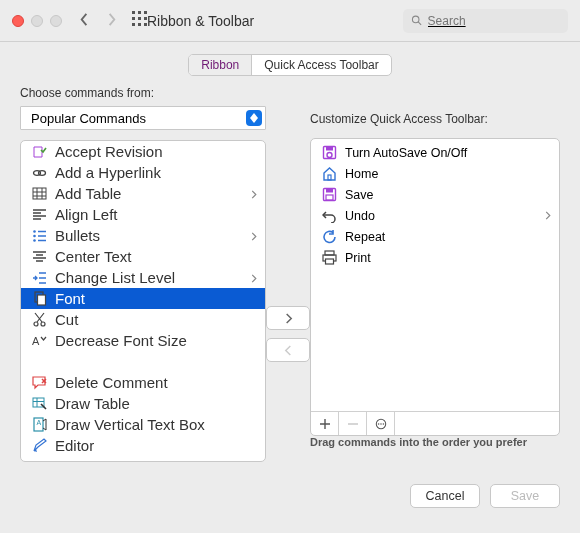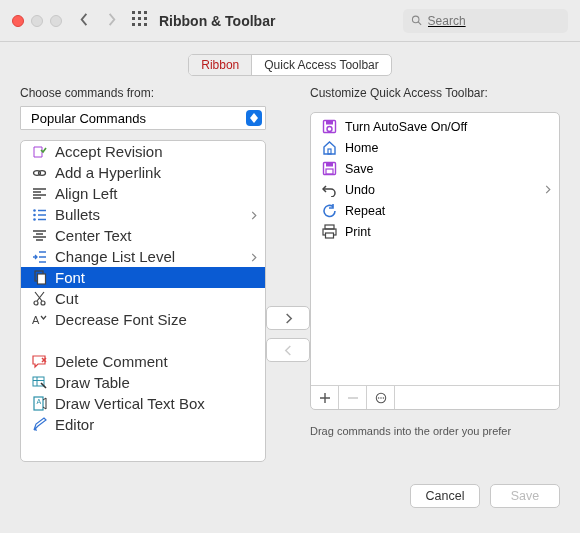--- a/index.html
+++ b/index.html
@@ -6,29 +6,29 @@
 body { width: 580px; height: 533px; background: #ececec; overflow: hidden; }
 
 .titlebar { height: 42px; display: flex; align-items: center; padding: 0 12px; border-bottom: 1px solid #d0d0d0; }
 .traffic { display: flex; gap: 7px; }
 .dot { width: 12px; height: 12px; border-radius: 50%; }
 .dot.red { background: #ff5f57; border: 0.5px solid #e0443e; }
 .dot.gray { background: #dcdcdc; border: 0.5px solid #c8c8c8; }
 .nav { margin-left: 16px; display: flex; gap: 14px; color: #666; }
 .nav svg { width: 13px; height: 13px; }
 .grid-icon { margin-left: 14px; color: #555; }
-.title { margin-left: 12px; font-size: 14px; font-weight: 700; color: #333; }
+.title { font-size: 14px; font-weight: 400; color: #333; }
 .search { margin-left: auto; display: flex; align-items: center; background: #e5e5e5; border-radius: 5px; padding: 3px 8px; width: 165px; height: 24px; text-decoration: underline; }
 .search svg { width: 13px; height: 13px; color: #888; margin-right: 5px; }
 .search input { border: none; background: transparent; outline: none; font-size: 12px; width: 100%; color: #666; }
 
 .tabbar { display: flex; justify-content: center; padding: 12px 0 10px; }
 .tabseg { display: flex; border: 1px solid #c8c8c8; border-radius: 5px; overflow: hidden; background: #fff; }
 .tab { padding: 3px 12px; font-size: 12px; color: #333; cursor: pointer; }
-.tab.inactive { background: #ededed; color: #b91c1c; }
+.tab.inactive { background: #ededed; color: #701a75; }
 .tab + .tab { border-left: 1px solid #c8c8c8; }
 
 .body { padding: 0 20px 12px; display: flex; }
 .col { display: flex; flex-direction: column; }
 .col.left { width: 246px; }
 .col.mid { width: 44px; align-items: center; justify-content: center; gap: 8px; padding-top: 120px; }
 .col.right { flex: 1; }
 
 .label { font-size: 12px; color: #333; margin-bottom: 6px; }
 .select { display: flex; align-items: center; justify-content: space-between; background: #fff; border: 1px solid #c8c8c8; border-radius: 1px; padding: 3px 3px 3px 10px; font-size: 13px; height: 24px; }
@@ -41,28 +41,28 @@
 .row .ico { width: 16px; height: 16px; display: flex; align-items: center; justify-content: center; flex-shrink: 0; }
 .row .ico svg { width: 15px; height: 15px; }
 .row .txt { flex: 1; white-space: nowrap; overflow: hidden; text-overflow: ellipsis; }
 .row .sub { position: absolute; right: 8px; color: #888; }
 .row .sub svg { width: 6px; height: 9px; }
 
 .movebtn { width: 44px; height: 24px; background: #fff; border: 1px solid #c8c8c8; border-radius: 5px; display: flex; align-items: center; justify-content: center; color: #666; cursor: pointer; }
 .movebtn.disabled { color: #ccc; cursor: default; }
 .movebtn svg { width: 9px; height: 11px; }
 
-.col.right .label { }
+.col.right .label { margin-top: 26px; }
 .rightbox { margin-top: 6px; background: #fff; border: 1px solid #c8c8c8; border-radius: 5px; height: 298px; display: flex; flex-direction: column; font-size: 12.5px; }
 .rightlist { flex: 1; padding-top: 3px; overflow: hidden; }
 .toolbar { border-top: 1px solid #d0d0d0; height: 24px; display: flex; align-items: center; }
 .tcell { width: 28px; height: 100%; border-right: 1px solid #d0d0d0; display: flex; align-items: center; justify-content: center; color: #555; cursor: pointer; }
 .tcell.disabled { color: #c4c4c4; cursor: default; }
 .tcell svg { width: 12px; height: 12px; }
-.hint { font-size: 11px; color: #555; margin-top: 15px; }
+.hint { font-size: 11px; color: #555; margin-top: 0; font-weight: bold; }
 
 .footer { display: flex; justify-content: flex-end; gap: 10px; padding: 10px 20px 0; }
 .btn { min-width: 70px; height: 24px; border: 1px solid #c8c8c8; border-radius: 5px; background: #fff; font-size: 12.5px; padding: 0 14px; cursor: pointer; color: #333; }
 .btn.disabled { color: #bbb; cursor: default; }
 
 
 .c-purple { color: #a442d8; }
 .c-blue { color: #3474d4; }
 .c-teal { color: #2a8fa8; }
 .c-red { color: #d44; }
@@ -145,20 +145,31 @@
           <span class="ico c-dark">
             <svg viewBox="0 0 15 15">
               <use href="#i-link"></use>
             </svg>
           </span>
           <span class="txt">Add a Hyperlink</span>
         </div>
         <div class="row">
           <span class="ico c-dark">
             <svg viewBox="0 0 15 15">
+              <use href="#i-table"></use>
+            </svg>
+          </span>
+          <span class="txt">Add Table</span>
+          <span class="sub"><svg viewBox="0 0 6 10">
+              <path d="M1 1 L5 5 L1 9" fill="none" stroke="currentColor" stroke-width="1.3"></path>
+            </svg></span>
+        </div>
+        <div class="row">
+          <span class="ico c-dark">
+            <svg viewBox="0 0 15 15">
               <use href="#i-alignleft"></use>
             </svg>
           </span>
           <span class="txt">Align Left</span>
         </div>
         <div class="row">
           <span class="ico c-blue">
             <svg viewBox="0 0 15 15">
               <use href="#i-bullets"></use>
             </svg>

